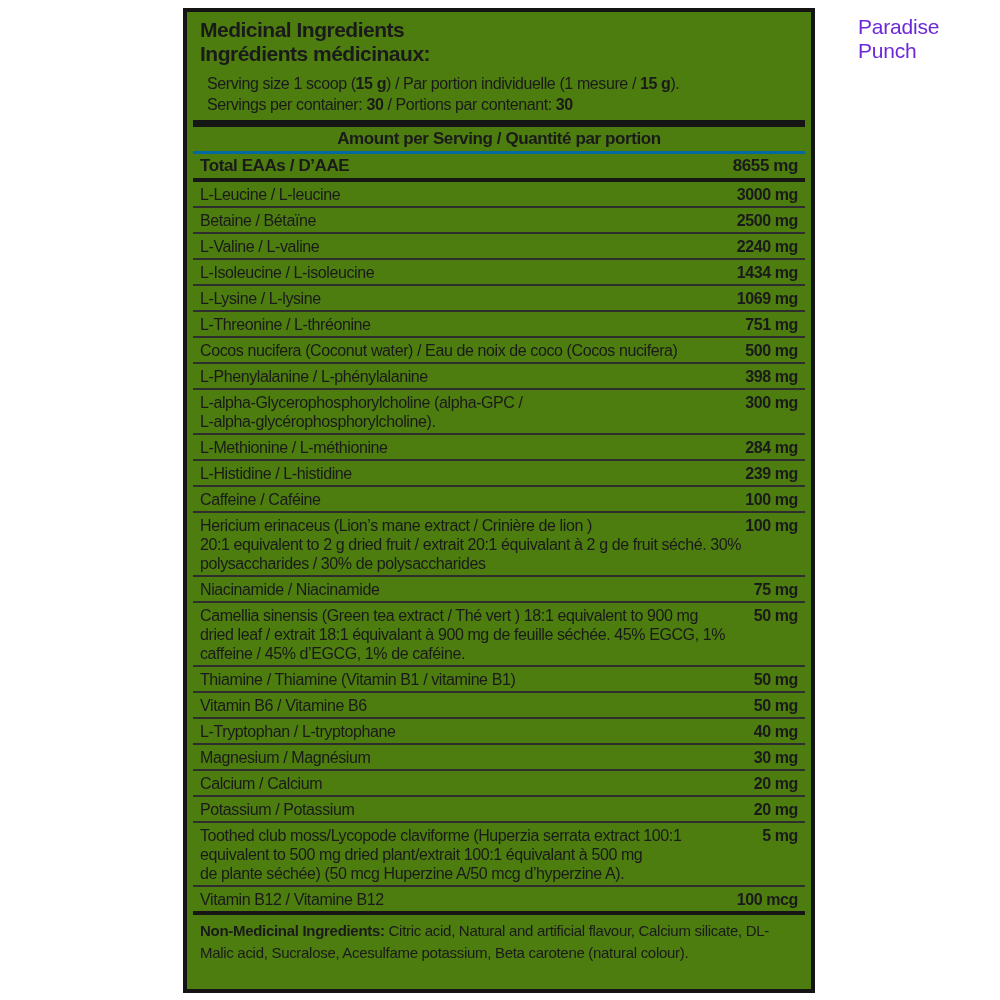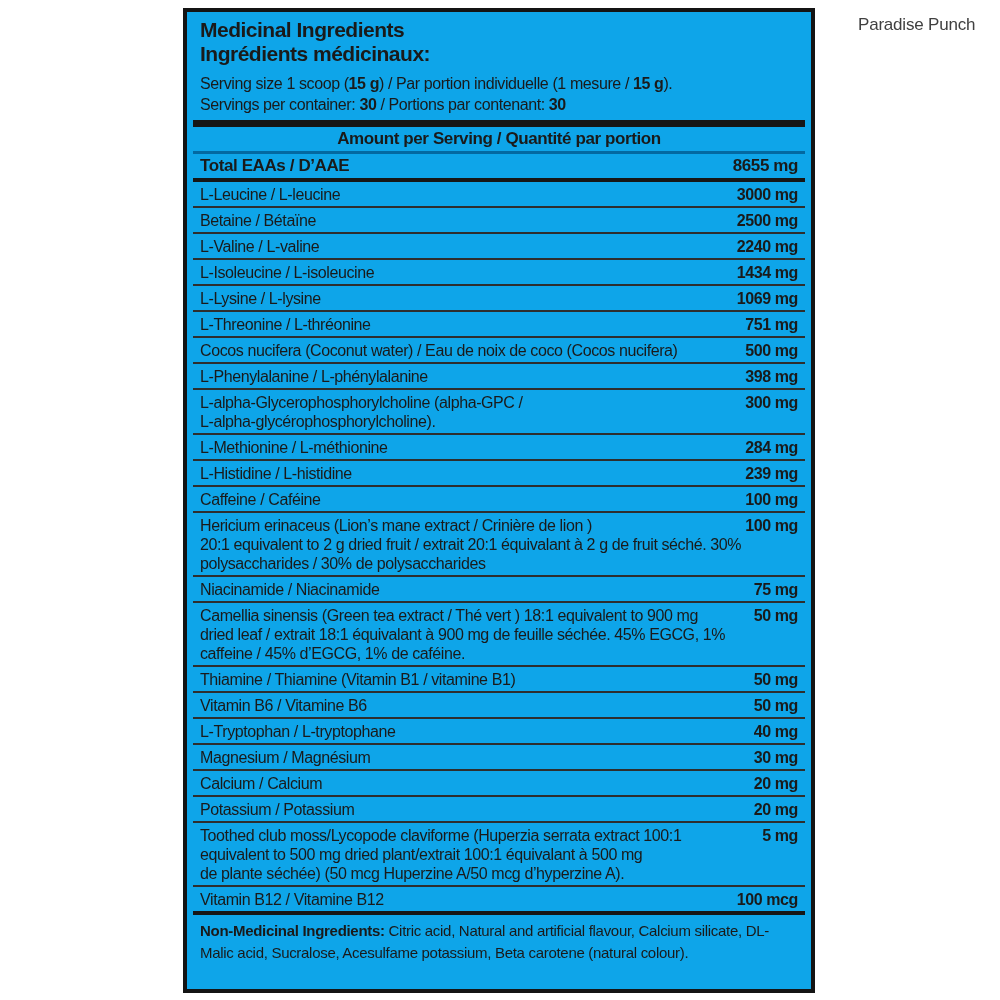--- a/index.html
+++ b/index.html
@@ -8,46 +8,46 @@
     background: #ffffff;
     font-family: "Liberation Sans", sans-serif;
     color: #1a1a1a;
     overflow: hidden;
   }
   .page { position: relative; width: 1000px; height: 1000px; background:#ffffff; }
 
   .flavor-name {
     position: absolute;
     left: 858px; top: 15px;
-    font-size: 17px;
+    font-size: 21px;
     letter-spacing: -0.2px;
-    color: #404040;
+    color: #6d28d9;
   }
 
   .label {
     position: absolute;
     left: 183px; top: 8px;
     width: 632px; height: 985px;
     border: 4px solid #141414;
-    background: #0ea5e9;
+    background: #4d7c0f;
     padding: 0 6px;
     overflow: hidden;
   }
 
   .pad { padding-left: 7px; padding-right: 7px; }
 
   .title-block { padding-top: 6px; }
   .title-line {
     font-size: 21px;
     font-weight: bold;
     line-height: 24px;
     letter-spacing: -0.5px;
   }
 
-  .serving-block { margin-top: 7px; }
+  .serving-block { margin-top: 7px; margin-left: 7px; }
   .serving-line {
     font-size: 16px;
     line-height: 21px;
     letter-spacing: -0.4px;
   }
   .serving-line b { letter-spacing: -0.4px; }
 
   .table-header {
     margin-top: 5px;
     border-top: 7px solid #161616;

